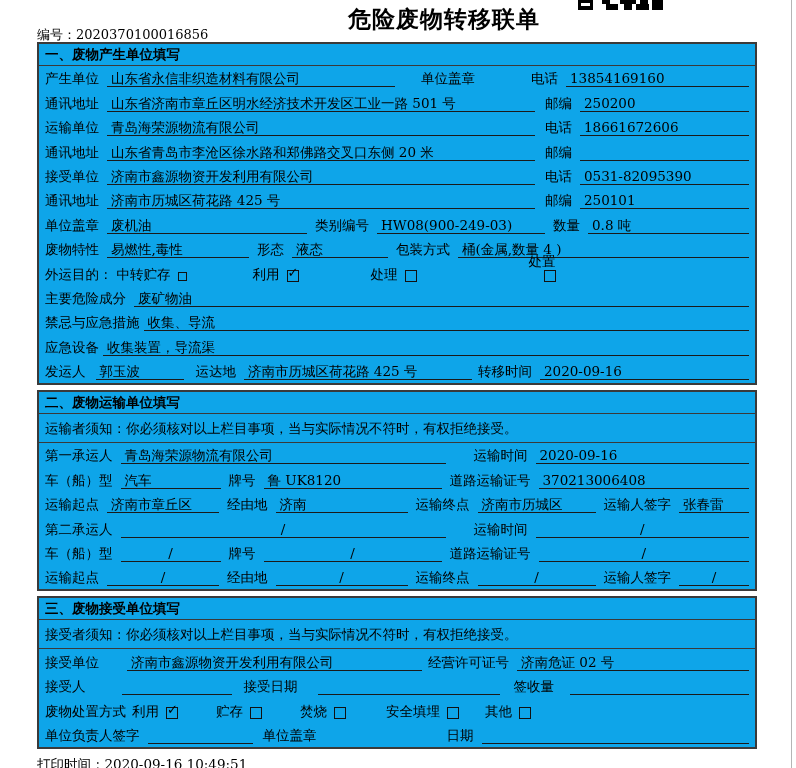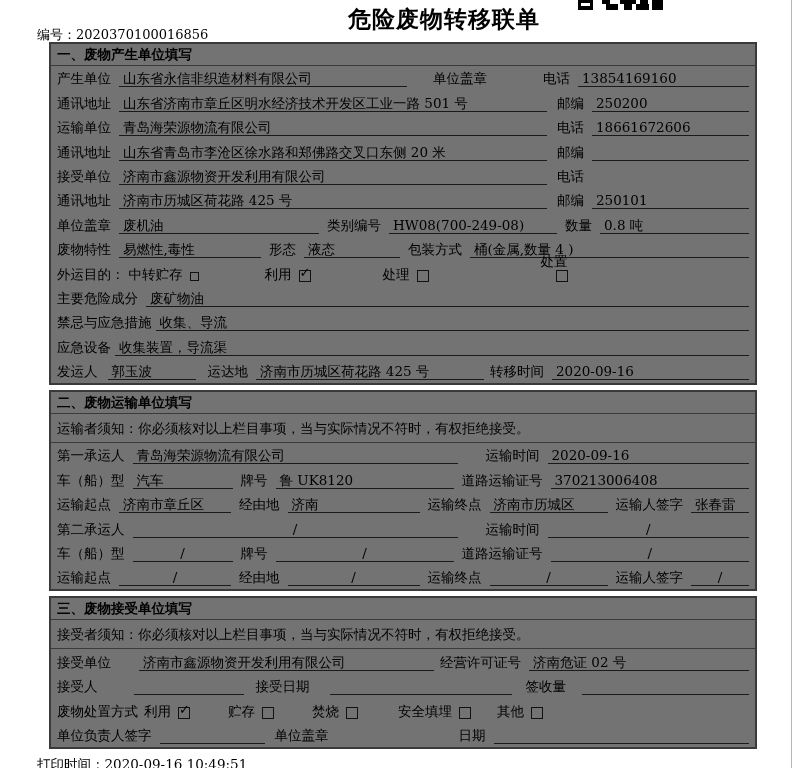--- a/index.html
+++ b/index.html
@@ -12,21 +12,21 @@
   html,body{margin:0;padding:0;}
   body{background:#fff;font-family:"DejaVu Serif","Liberation Serif",serif;color:var(--text);}
   .page{position:relative;width:796px;height:768px;background:#fff;overflow:hidden;}
   .page-edge{position:absolute;left:791px;top:0;width:1px;height:768px;background:var(--edge);}
   .qr{position:absolute;left:578px;top:0;width:85px;height:10px;overflow:hidden;}
   .hdr{position:absolute;left:0;top:0;width:796px;height:42px;}
   .doc-no{position:absolute;left:37px;top:26px;font-size:13px;white-space:nowrap;}
   .doc-title{position:absolute;left:0;top:4px;width:796px;text-align:center;transform:translateX(46px);
     font-family:"DejaVu Sans","Liberation Sans",sans-serif;font-weight:bold;font-size:23px;letter-spacing:1px;}
   .content{position:absolute;left:37px;top:42px;width:720px;}
-  .sec{border:2px solid var(--line);background:#737373;margin-left:12px;}
+  .sec{border:2px solid var(--line);background:#0ea5e9;}
   .sec + .sec{margin-top:5px;}
   .sec-title{height:22px;line-height:21px;padding-left:6px;border-bottom:1px solid var(--line);
     font-family:"DejaVu Sans","Liberation Sans",sans-serif;font-weight:bold;font-size:13.5px;}
   .sec-note{height:29px;line-height:29px;padding-left:6px;border-bottom:1px solid var(--line);font-size:13.5px;white-space:nowrap;}
   .row{display:flex;align-items:flex-end;height:24.4px;padding:0 6px 3px 6px;font-size:13.5px;}
   .row > * + *{margin-left:8px;}
   .lbl{white-space:nowrap;flex:0 0 auto;line-height:17px;}
   .fld{display:inline-flex;align-items:flex-end;border-bottom:1px solid var(--underline);
     height:19px;padding:0 4px;white-space:nowrap;overflow:hidden;flex:0 0 auto;}
   .fld.g{flex:1 1 auto;}
@@ -108,39 +108,42 @@
             <span class="fld g">
               <span class="fld-text"></span>
             </span>
           </div>
           <div class="row">
             <span class="lbl">接受单位</span>
             <span class="fld" style="width: 428px;">
               <span class="fld-text">济南市鑫源物资开发利用有限公司</span>
             </span>
             <span class="lbl" style="margin-left: 10px;">电话</span>
+            <span class="fld g">
+              <span class="fld-text">0531-82095390</span>
+            </span>
           </div>
           <div class="row">
             <span class="lbl">通讯地址</span>
             <span class="fld" style="width: 428px;">
               <span class="fld-text">济南市历城区荷花路 425 号</span>
             </span>
             <span class="lbl" style="margin-left: 10px;">邮编</span>
             <span class="fld g">
               <span class="fld-text">250101</span>
             </span>
           </div>
           <div class="row">
             <span class="lbl">单位盖章</span>
             <span class="fld" style="width: 200px;">
               <span class="fld-text">废机油</span>
             </span>
             <span class="lbl">类别编号</span>
             <span class="fld" style="width: 168px;">
-              <span class="fld-text">HW08(700-249-08)</span>
+              <span class="fld-text">HW08(900-249-03)</span>
             </span>
             <span class="lbl">数量</span>
             <span class="fld g">
               <span class="fld-text">0.8 吨</span>
             </span>
           </div>
           <div class="row">
             <span class="lbl">废物特性</span>
             <span class="fld" style="width: 142px;">
               <span class="fld-text">易燃性,毒性</span>

